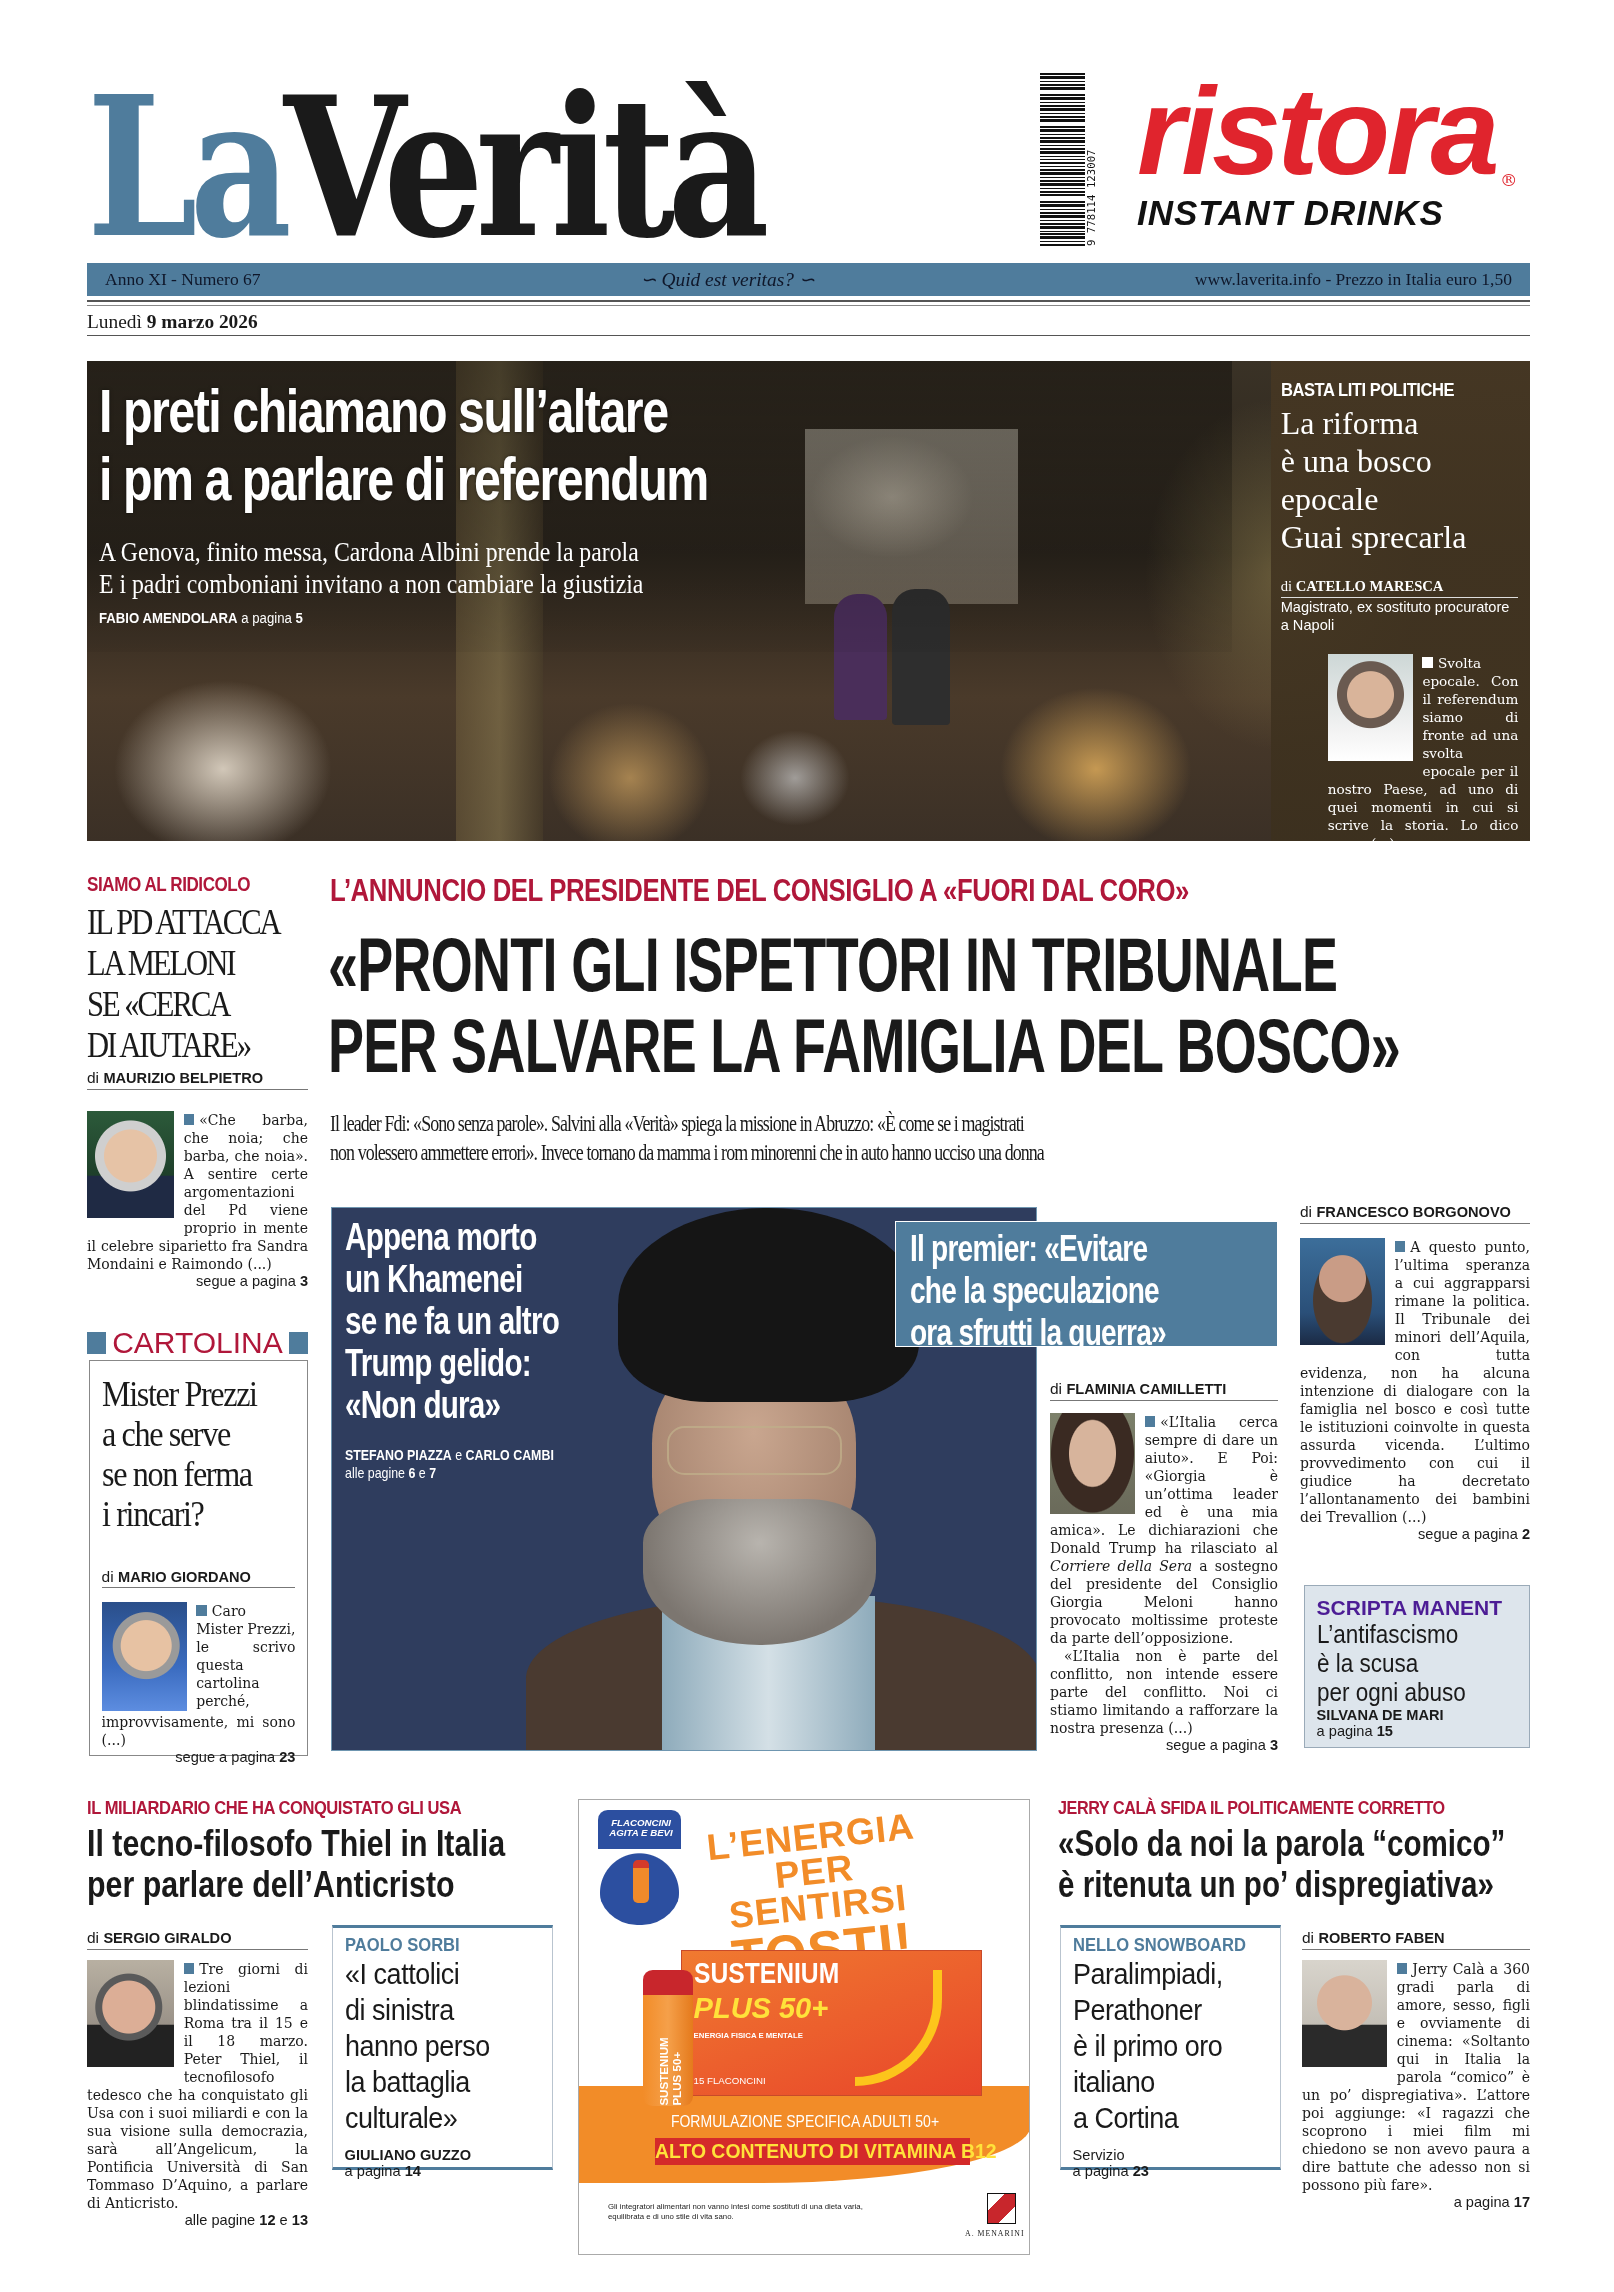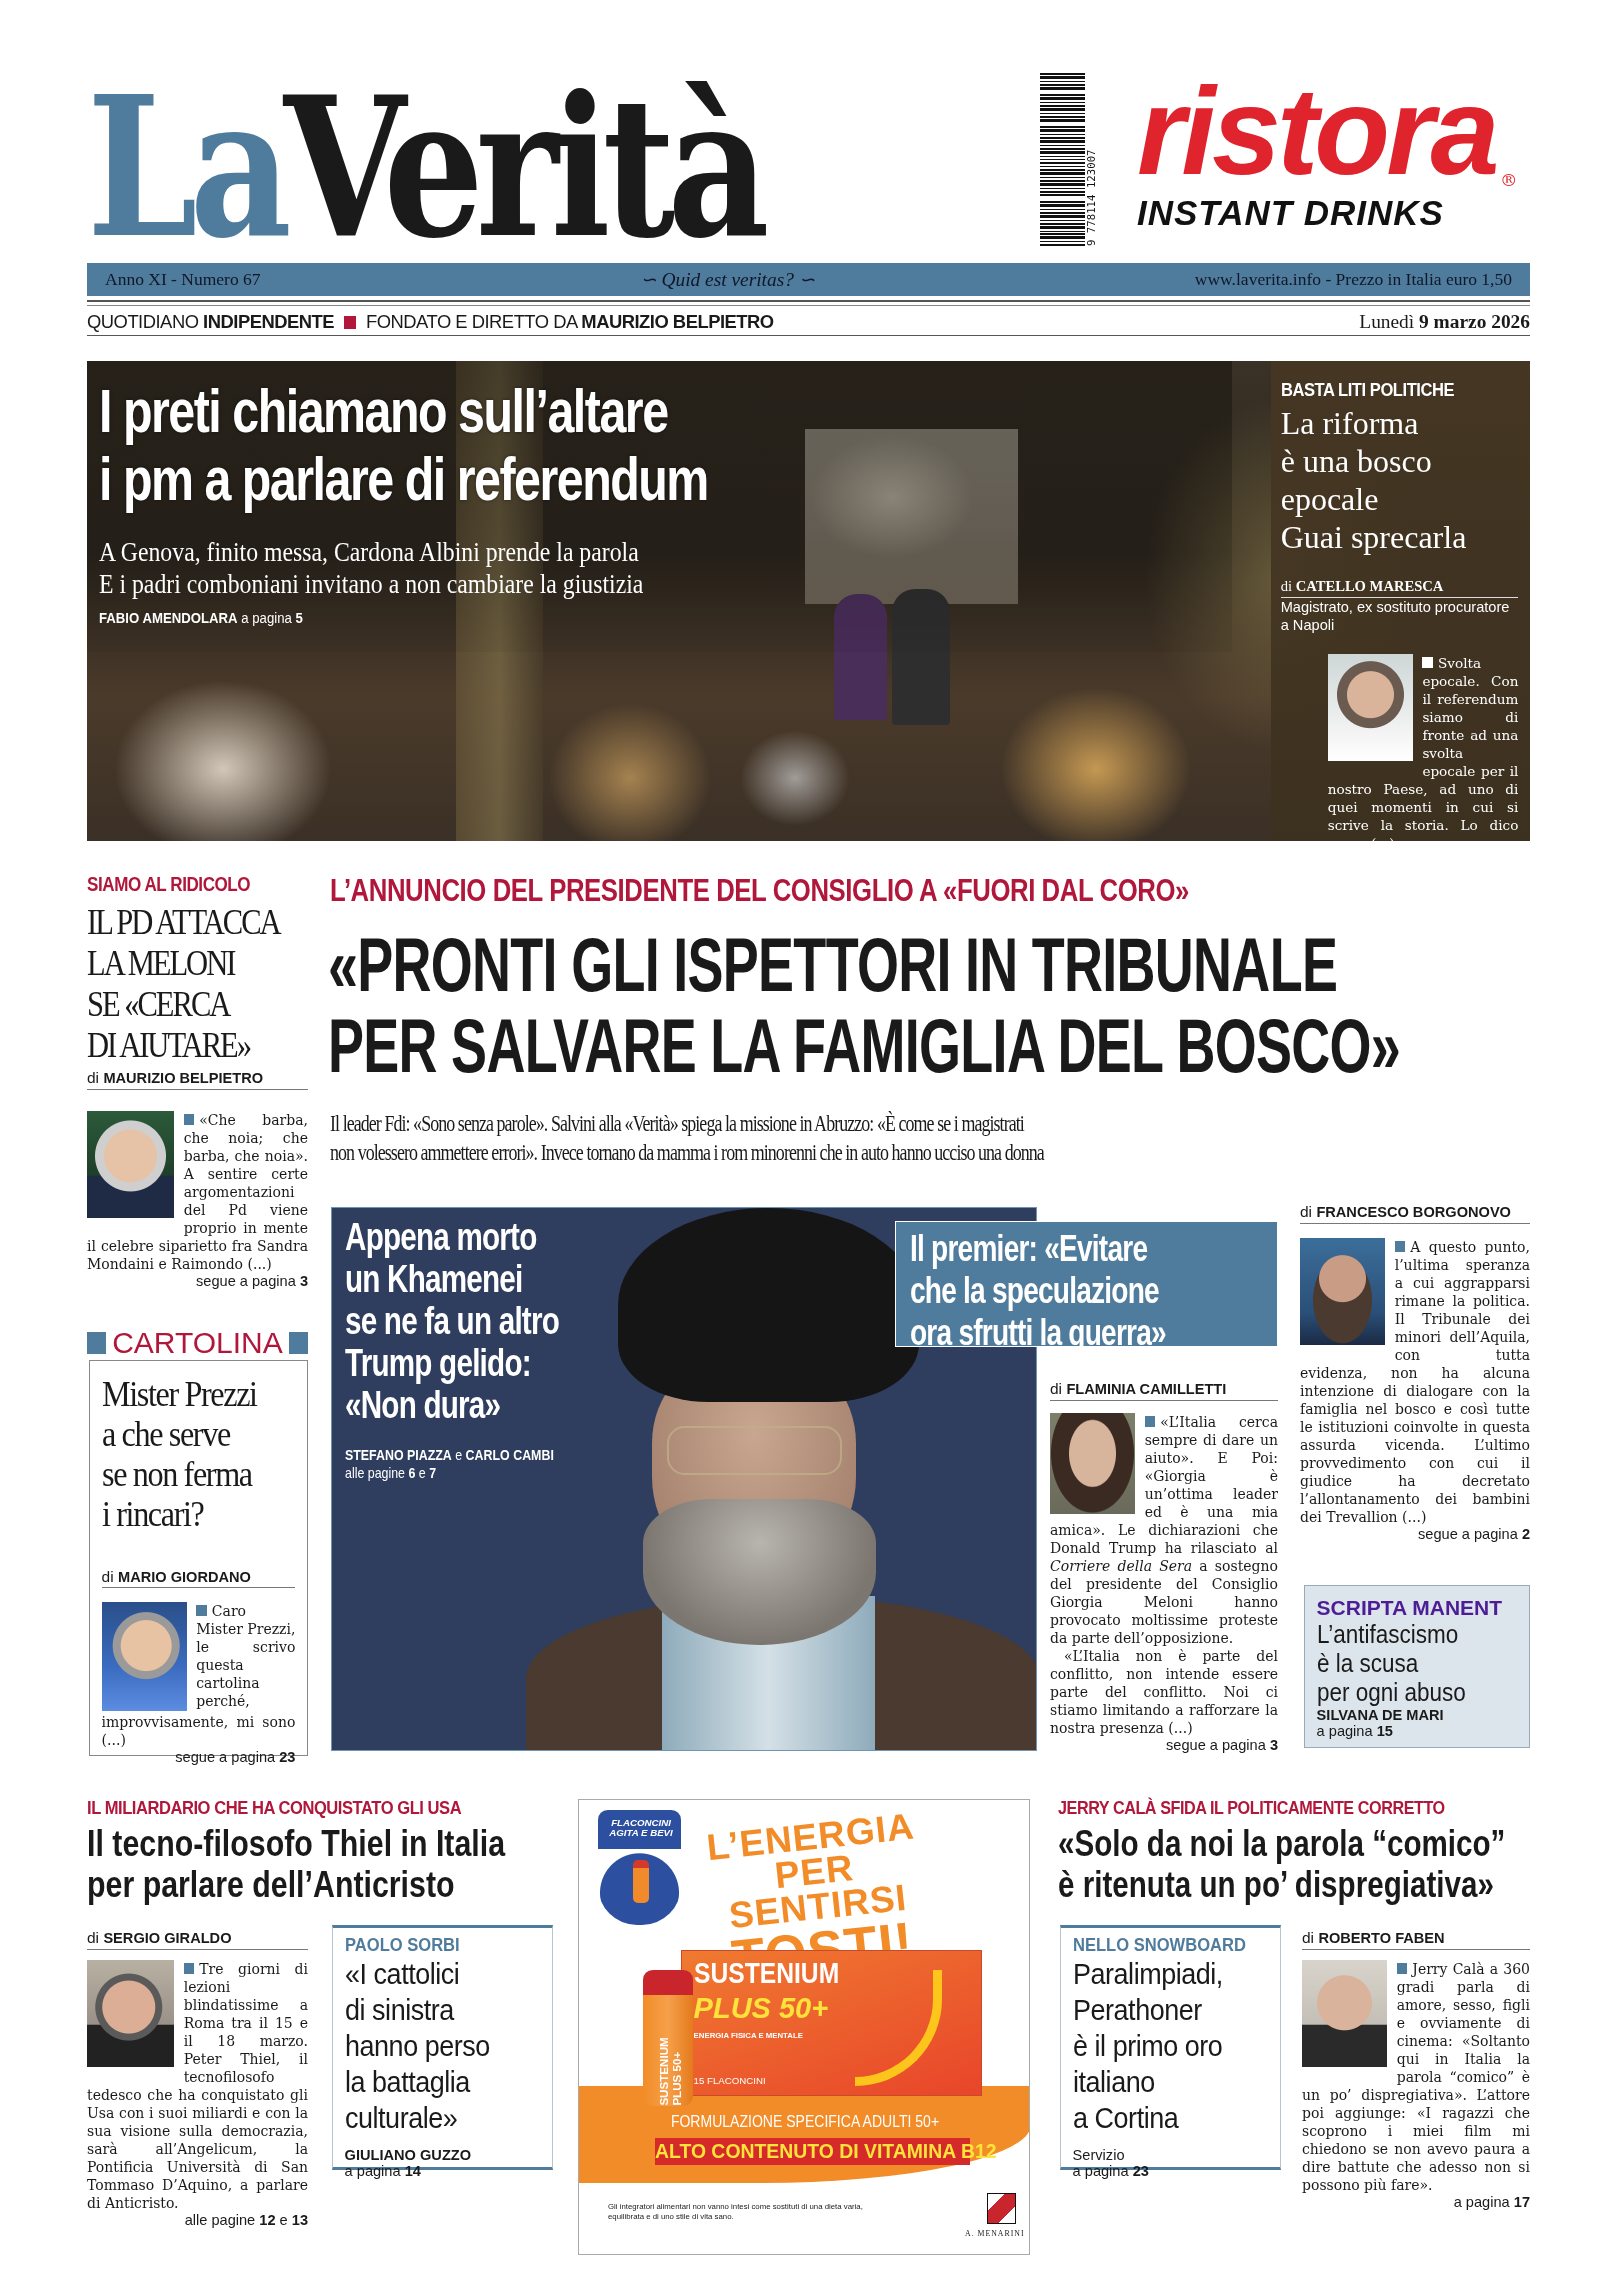--- a/index.html
+++ b/index.html
@@ -179,21 +179,20 @@
 </div>
 
 <div id="infobar" class="abs">
   <span>Anno XI - Numero 67</span>
   <span class="motto">∽ Quid est veritas? ∽</span>
   <span>www.laverita.info - Prezzo in Italia euro 1,50</span>
 </div>
 <div id="rule1" class="abs"></div>
 <div id="rule1b" class="abs"></div>
 <div id="subline" class="abs">
-  <span class="left"><span>QUOTIDIANO </span><b>INDIPENDENTE</b><span class="sq"></span><span>FONDATO E DIRETTO DA </span><b>MAURIZIO BELPIETRO</b></span>
   <span class="date"><span>Lunedì </span><b>9 marzo 2026</b></span>
 </div>
 
 <div id="hero" class="abs">
   <div class="pillar1"></div>
   <div class="altar"></div>
   <div class="priest"></div>
   <div class="man"></div>
   <div class="overlay"></div>
 </div>

